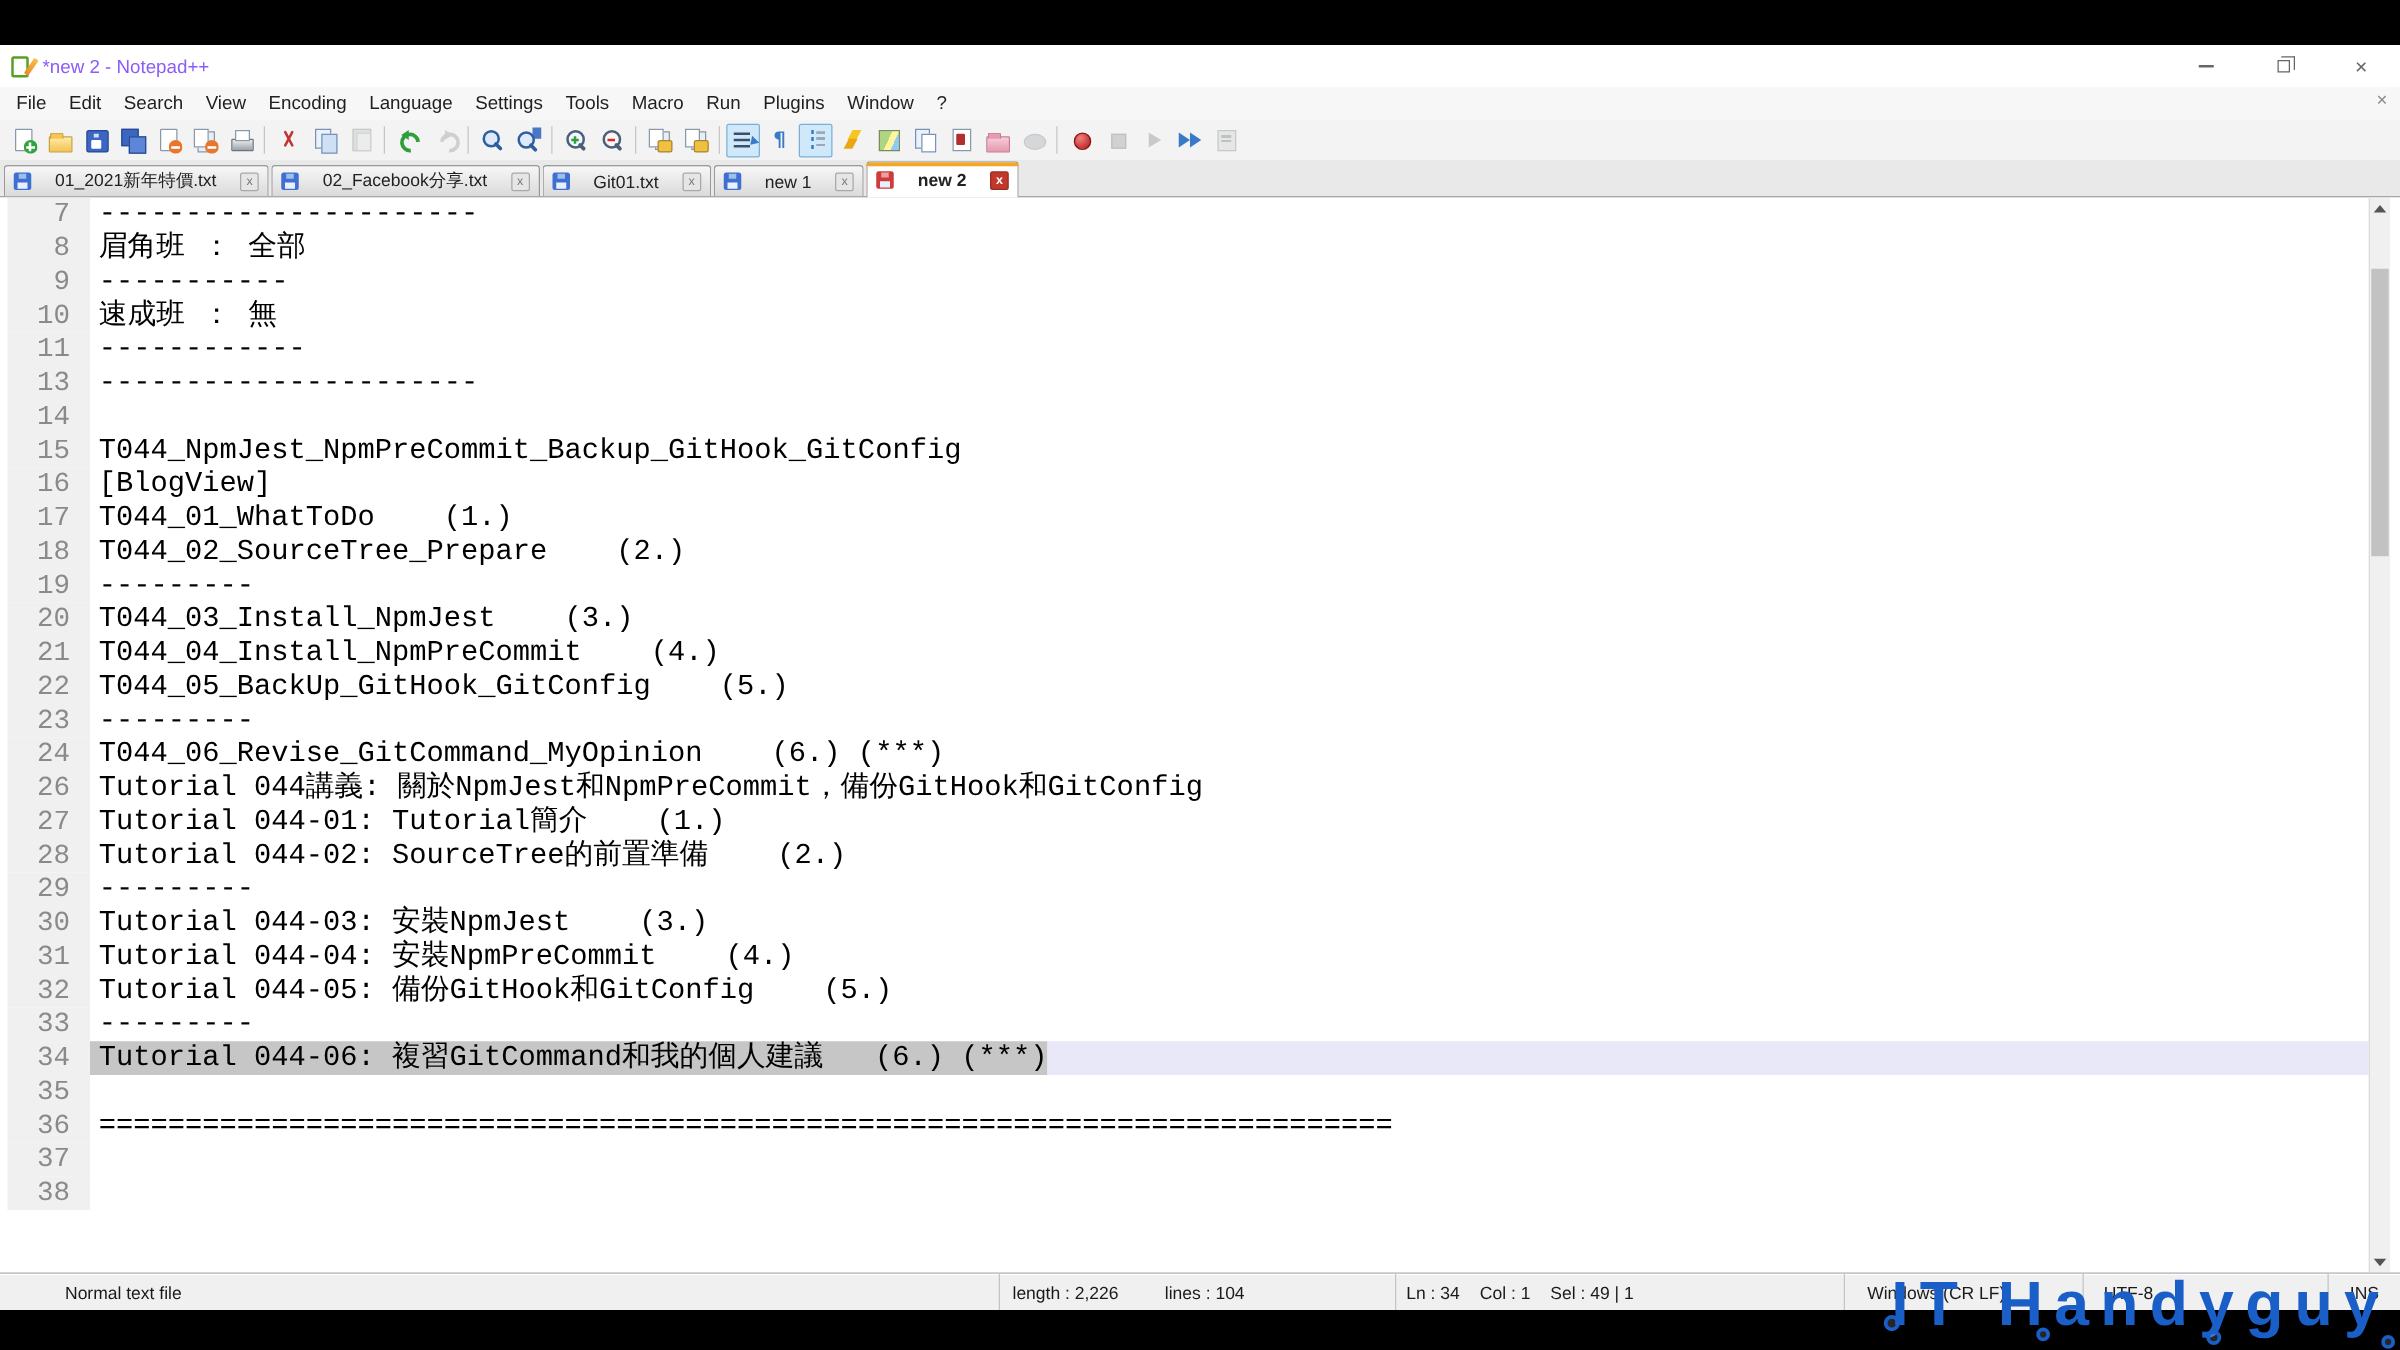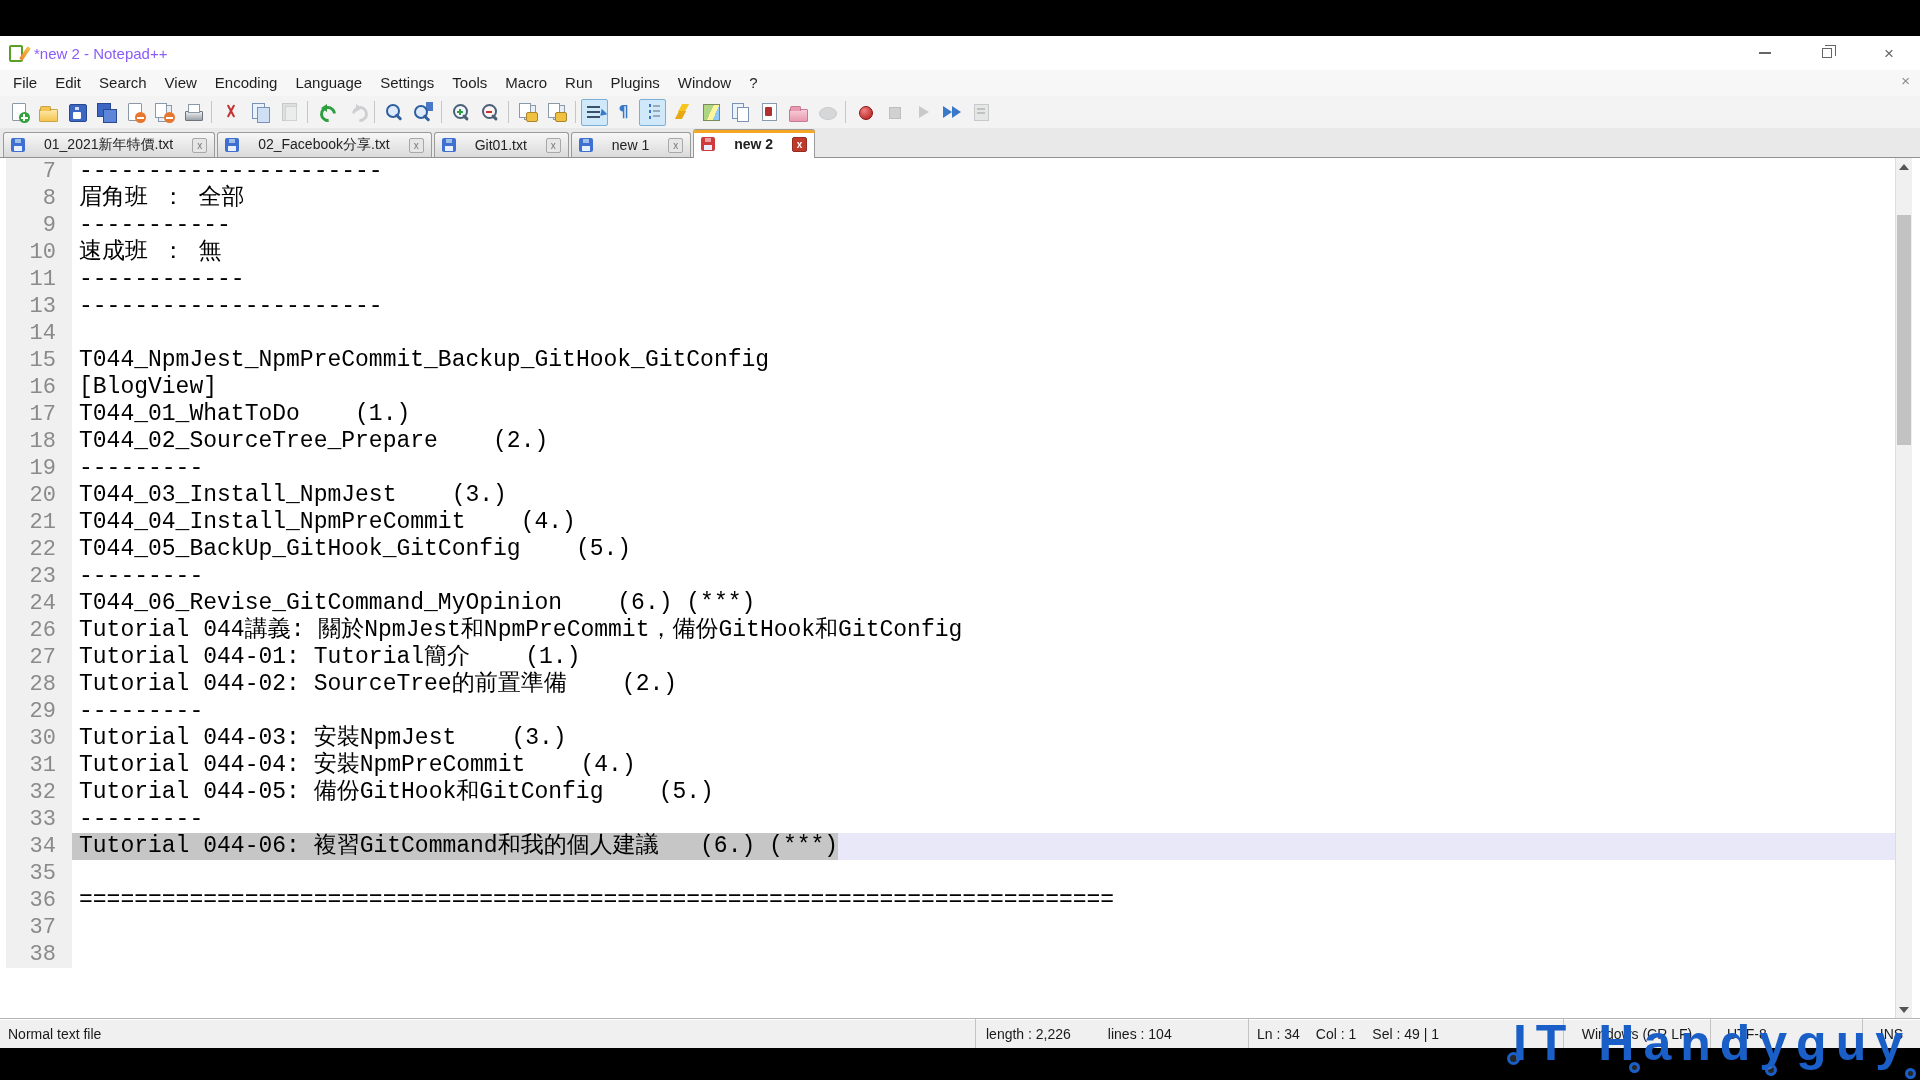--- a/index.html
+++ b/index.html
@@ -149,21 +149,21 @@
   .tri-up { width:0;height:0;border-left:5px solid transparent;border-right:5px solid transparent;border-bottom:6px solid #555; }
   .tri-down { width:0;height:0;border-left:5px solid transparent;border-right:5px solid transparent;border-top:6px solid #555; }
   .strack { flex:1; position:relative; }
   .sthumb { position:absolute; left:1px; right:1px; top:40px; height:230px; background:#c2c2c2; }
   .rframe { width:8px; background:#fff; flex:0 0 8px; }
 
   
   .statusbar { height:30px; background:#f0f0f0; border-top:1px solid #b5b5b5;
                box-shadow:inset 0 1px 0 #fff; display:flex; align-items:center;
                font-size:14px; color:#1a1a1a; }
-  .scell { height:100%; display:flex; align-items:center; border-left:1px solid #c4c4c4; }
+  .scell { height:100%; display:flex; align-items:center; border-left:1px solid #c4c4c4;margin-left:44px; }
   .sc1 { flex:1; border-left:none; padding-left:8px; }
   .sc2 { width:273px; padding-left:10px; gap:37px; }
   .sc3 { width:315px; padding-left:8px; gap:16px; }
   .sc4 { width:147px; justify-content:center; }
   .sc5 { width:152px; padding-left:16px; }
   .sc6 { width:58px; justify-content:center; }
 
   
   .watermark { position:absolute; right:8px; bottom:8px; z-index:50;
                font-family:"Liberation Sans",sans-serif; font-weight:700;

